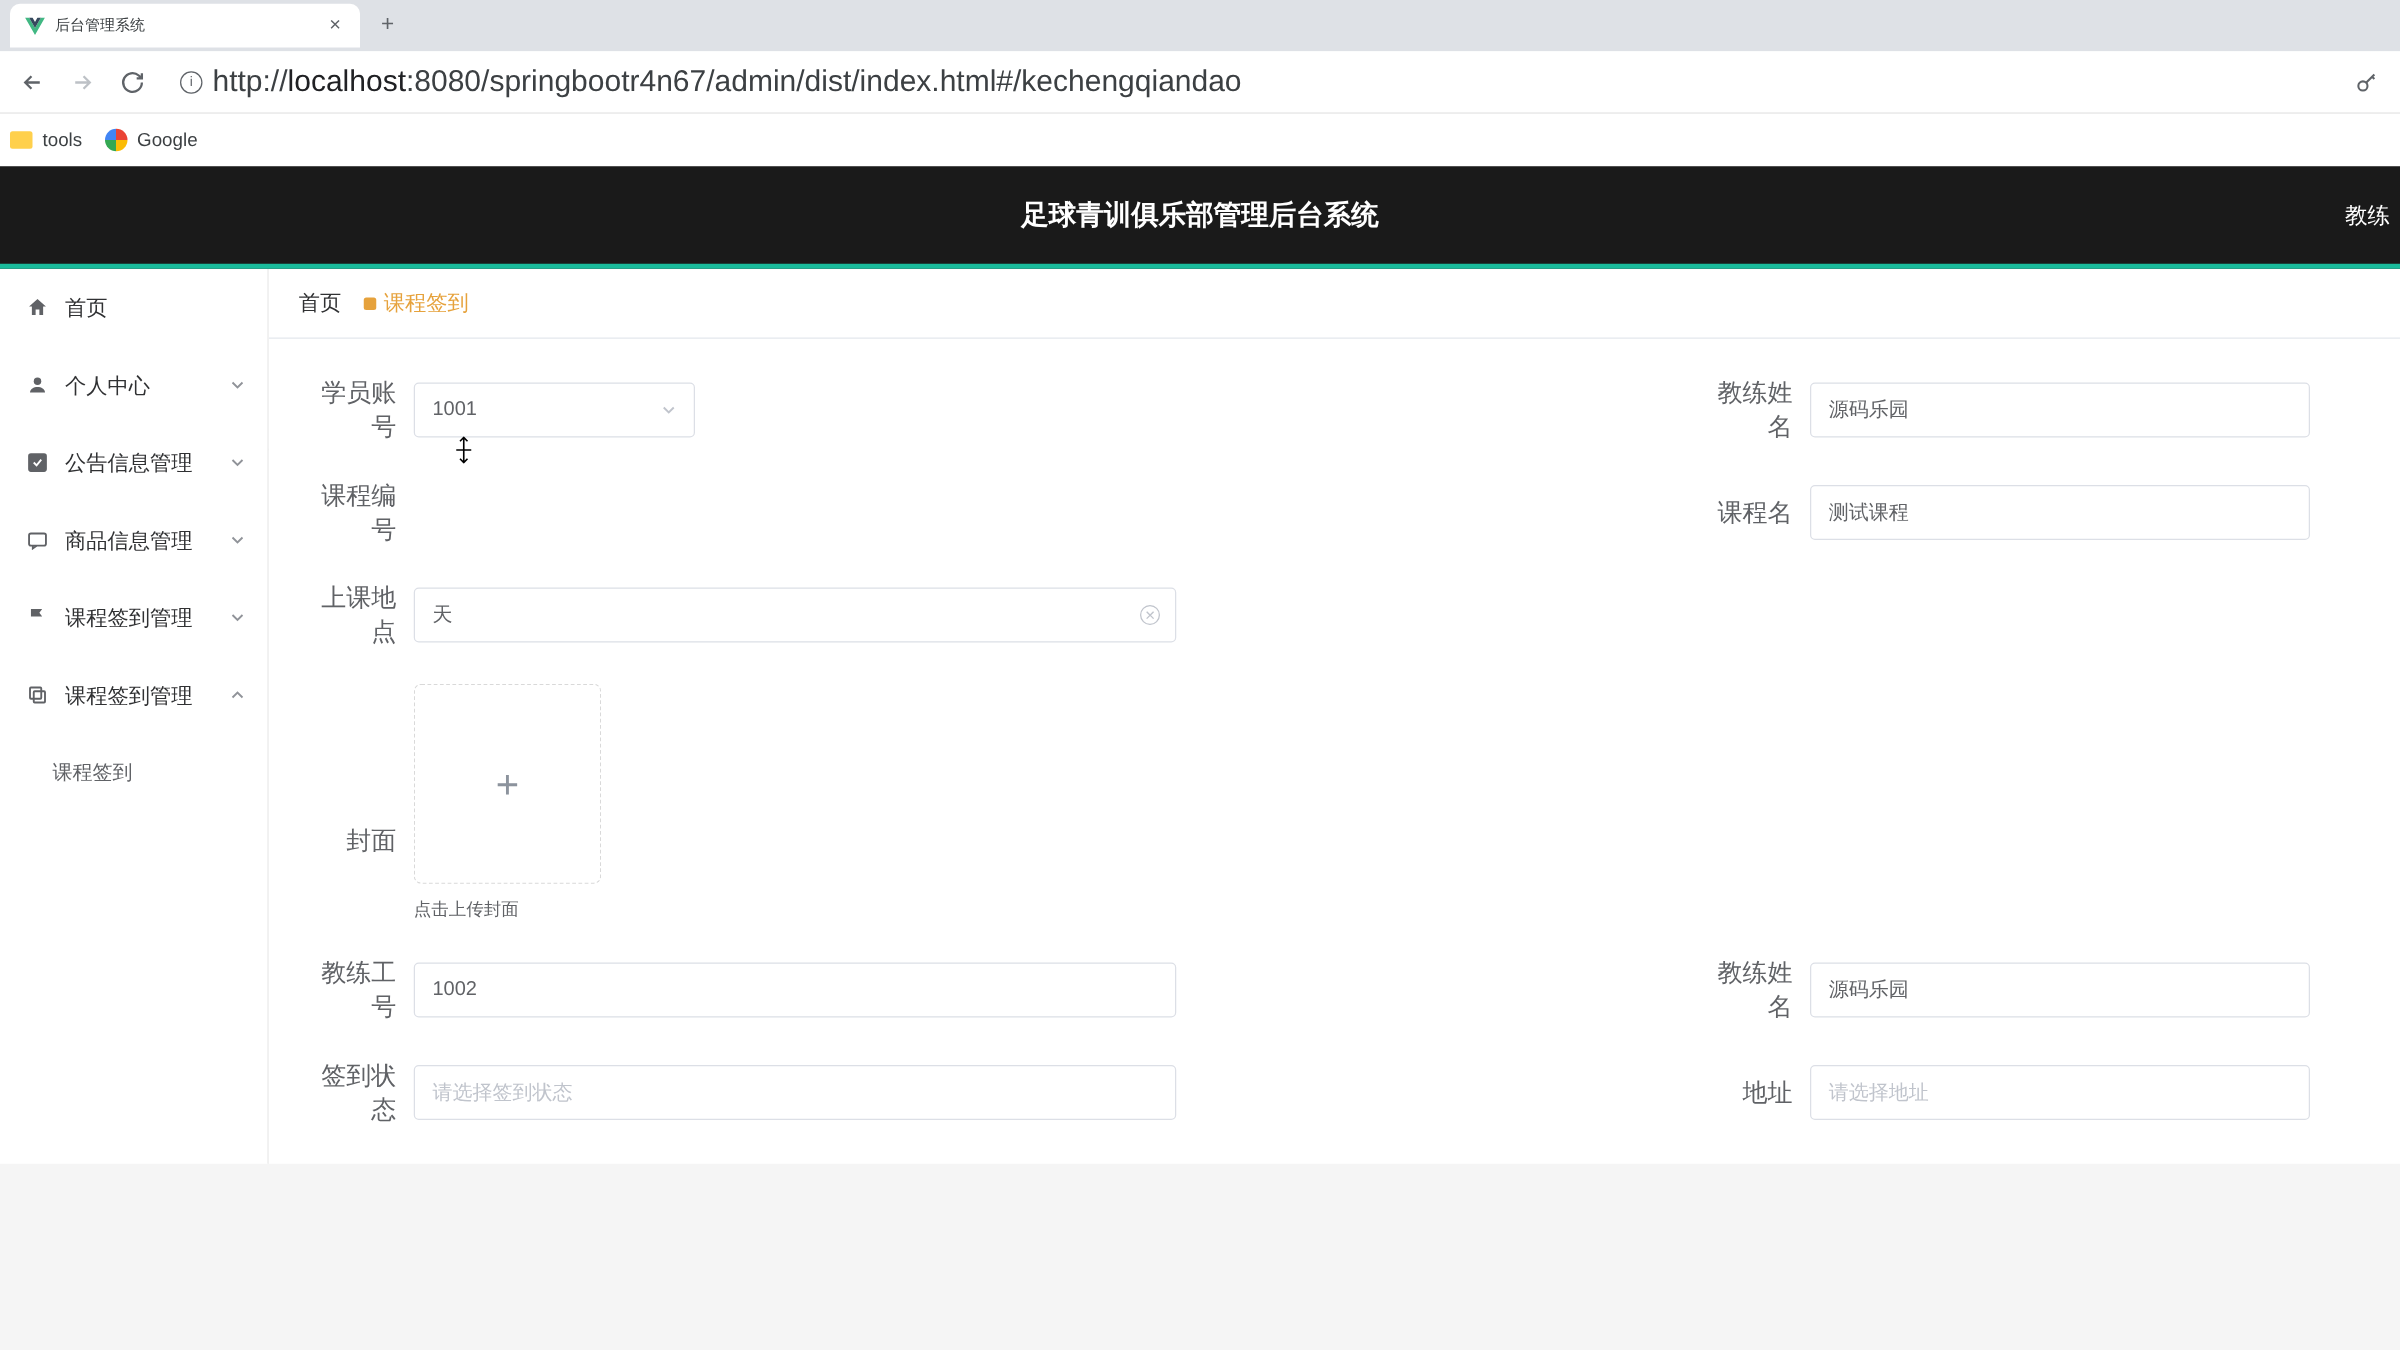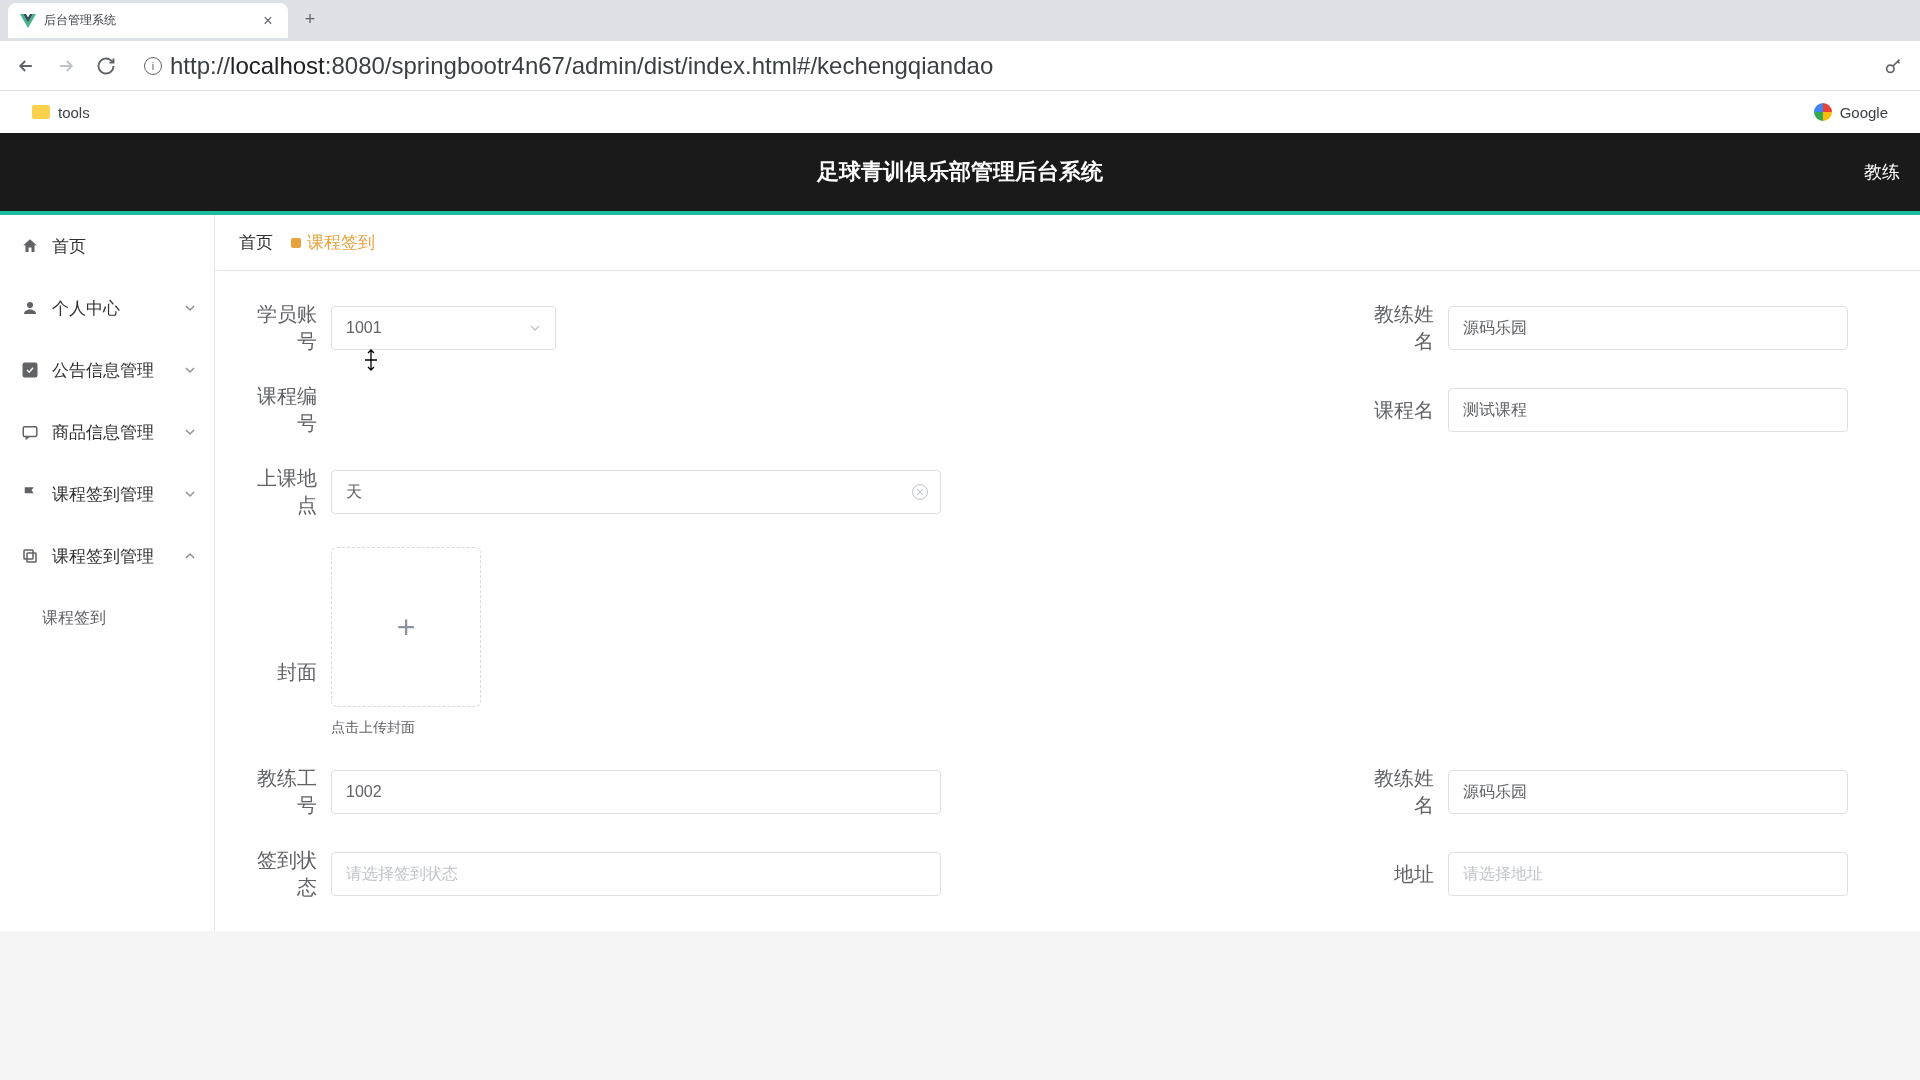--- a/index.html
+++ b/index.html
@@ -14,29 +14,29 @@
     .new-tab { width: 28px; height: 28px; display: flex; align-items: center; justify-content: center; margin-left: 8px; color: #5f6368; font-size: 18px; cursor: pointer; margin-bottom: 3px; }
     
     .addr-bar { background: #fff; height: 50px; display: flex; align-items: center; padding: 0 12px; gap: 12px; border-bottom: 1px solid #e0e0e0; }
     .nav-btn { width: 28px; height: 28px; display: flex; align-items: center; justify-content: center; color: #5f6368; cursor: pointer; }
     .nav-btn.disabled { color: #bdc1c6; }
     .url-area { flex: 1; display: flex; align-items: center; gap: 8px; height: 36px; padding: 0 12px; }
     .url-info-icon { width: 18px; height: 18px; border: 1.5px solid #5f6368; border-radius: 50%; display: flex; align-items: center; justify-content: center; font-size: 11px; color: #5f6368; }
     .url-text { font-size: 24px; color: #3c4043; }
     .url-text .bold { color: #202124; font-weight: 500; }
     
-    .bookmarks { background: #fff; height: 42px; display: flex; align-items: center; padding: 0 32px; gap: 18px; justify-content: space-between; }
+    .bookmarks { background: #fff; height: 42px; display: flex; align-items: center; padding: 0 8px; gap: 18px; }
     .bm-item { display: flex; align-items: center; gap: 8px; font-size: 15px; color: #3c4043; cursor: pointer; }
     .bm-folder-icon { width: 18px; height: 14px; background: #ffd04c; border-radius: 2px; }
     .bm-google-icon { width: 18px; height: 18px; border-radius: 50%; background: conic-gradient(#ea4335 0 90deg,#fbbc05 90deg 180deg,#34a853 180deg 270deg,#4285f4 270deg); }
     
     
     .app-header { background: #1a1a1a; height: 82px; display: flex; align-items: center; justify-content: center; position: relative; border-bottom: 4px solid #1abc9c; }
     .app-title { color: #fff; font-size: 22px; font-weight: bold; }
-    .header-right { position: absolute; right: 20px; color: #fff; font-size: 18px; }
+    .header-right { position: absolute; right: 8px; color: #fff; font-size: 18px; }
     
     
     .layout { display: flex; height: calc(100% - 215px); }
     
     
     .sidebar { width: 215px; background: #fff; border-right: 1px solid #e6e6e6; }
     .menu-item { height: 62px; display: flex; align-items: center; padding: 0 20px; font-size: 17px; color: #303133; cursor: pointer; position: relative; }
     .menu-item.sub { padding-left: 42px; color: #606266; font-size: 16px; }
     .menu-icon { width: 20px; height: 20px; margin-right: 12px; display: flex; align-items: center; justify-content: center; color: #606266; }
     .menu-arrow { position: absolute; right: 18px; color: #909399; transition: transform .2s; }

